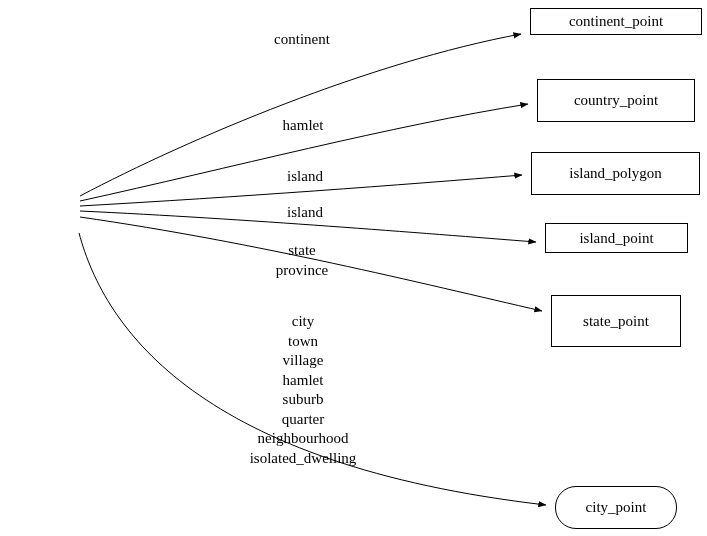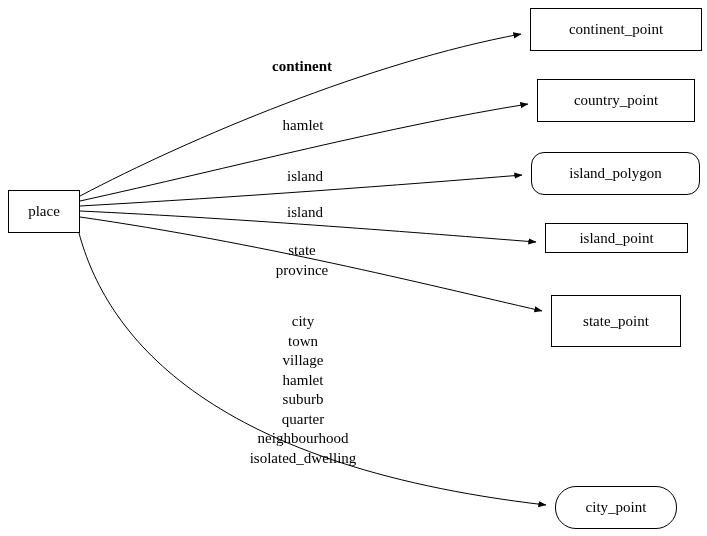--- a/index.html
+++ b/index.html
@@ -61,49 +61,46 @@
       </marker>
     </defs>
     <path class="edge" d="M 80,196 C 190,138 370,62 521,34" marker-end="url(#arrow)"></path>
     <path class="edge" d="M 80,201 C 230,168 390,126 528,104" marker-end="url(#arrow)"></path>
     <path class="edge" d="M 80,206 C 240,197 400,185 522,175" marker-end="url(#arrow)"></path>
     <path class="edge" d="M 80,211 C 250,219 420,233 536,242" marker-end="url(#arrow)"></path>
     <path class="edge" d="M 80,217 C 260,243 420,283 542,311" marker-end="url(#arrow)"></path>
     <path class="edge" d="M 79,233 C 105,330 200,465 546,505" marker-end="url(#arrow)"></path>
   </svg>
 
-  <div class="node" style="left:8px; top:190px; width:72px; height:43px;">
-    <span>place</span>
-  </div>
 
-  <div class="node" style="left:530px; top:8px; width:172px; height:43px;">
+  <div class="node" style="left:530px; top:8px; width:172px; height:27px;">
     <span>continent_point</span>
   </div>
 
   <div class="node" style="left:537px; top:79px; width:158px; height:43px;">
     <span>country_point</span>
   </div>
 
-  <div class="node" style="left:531px; top:152px; width:169px; height:43px;border-radius:13px;">
+  <div class="node" style="left:531px; top:152px; width:169px; height:43px;">
     <span>island_polygon</span>
   </div>
 
   <div class="node" style="left:545px; top:223px; width:143px; height:30px;">
     <span>island_point</span>
   </div>
 
   <div class="node" style="left:551px; top:295px; width:130px; height:52px;">
     <span>state_point</span>
   </div>
 
   <div class="node" style="left:555px; top:486px; width:122px; height:43px;border-radius:21px;">
     <span>city_point</span>
   </div>
 
-  <div class="edge-label" style="left:302px; top:67px;font-weight:bold;">continent</div>
+  <div class="edge-label" style="left:302px; top:40px;">continent</div>
 
   <div class="edge-label" style="left:303px; top:126px;">hamlet</div>
 
   <div class="edge-label" style="left:305px; top:177px;">island</div>
 
   <div class="edge-label" style="left:305px; top:213px;">island</div>
 
   <div class="edge-label" style="left:302px; top:260px;">state
 province</div>
 

